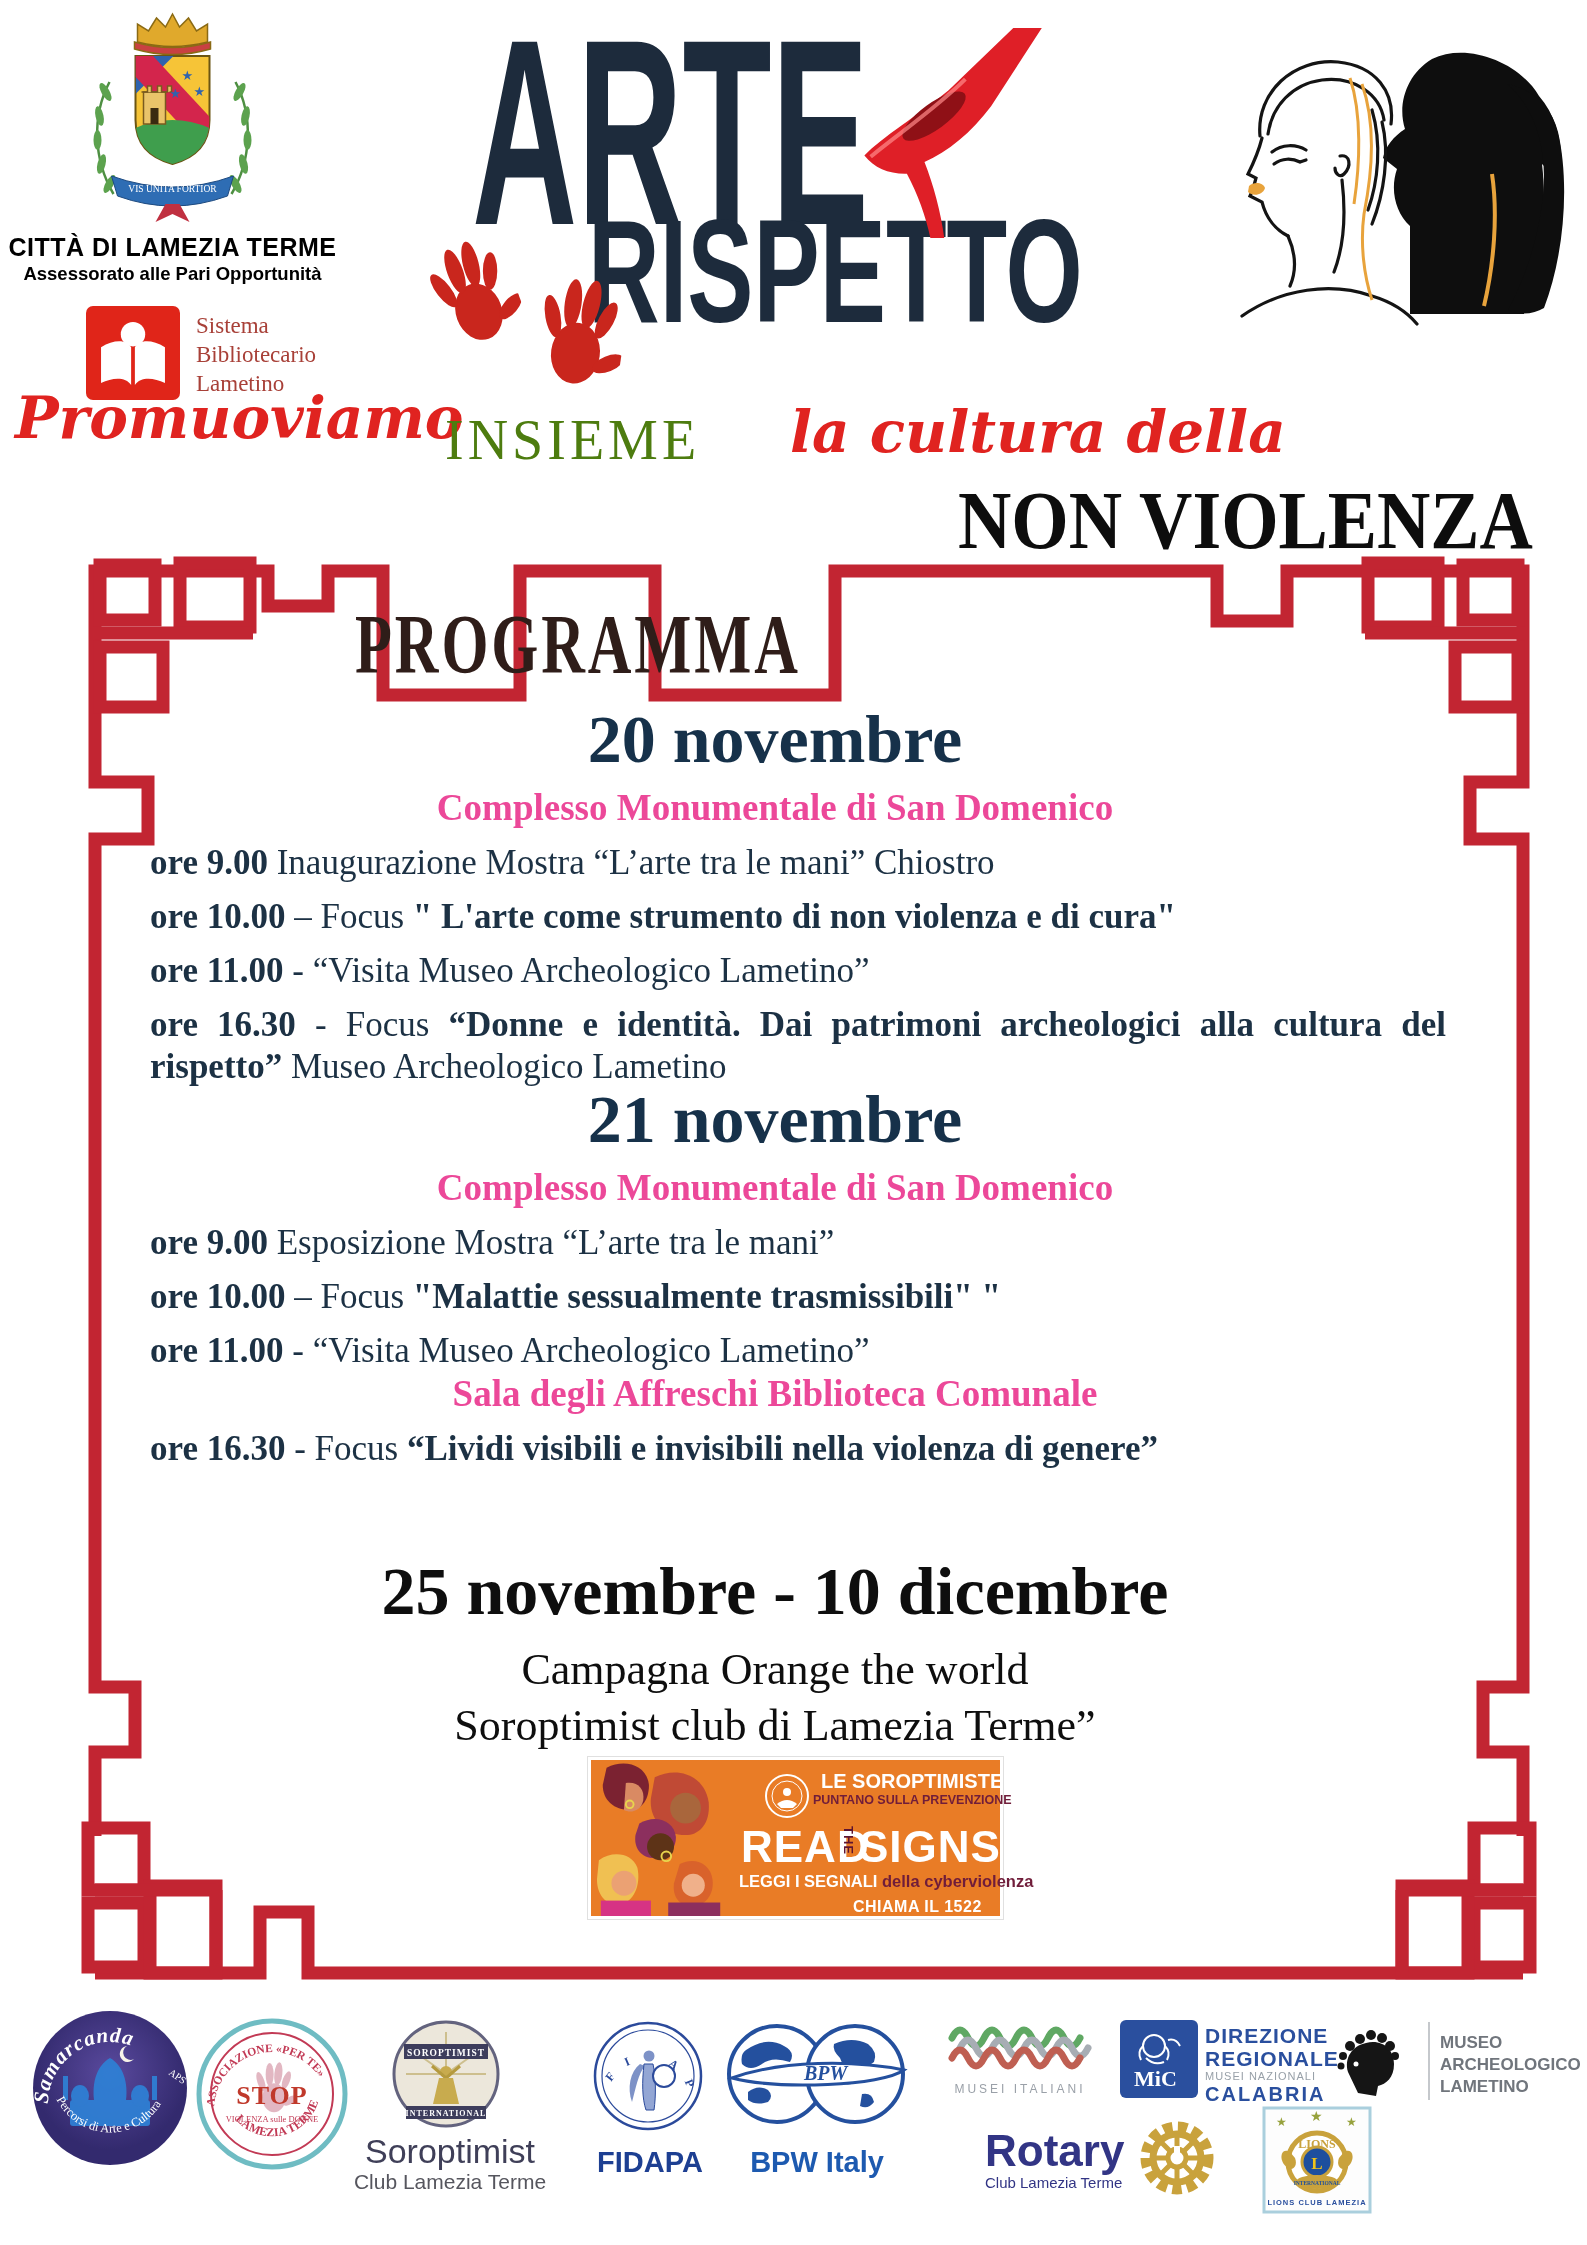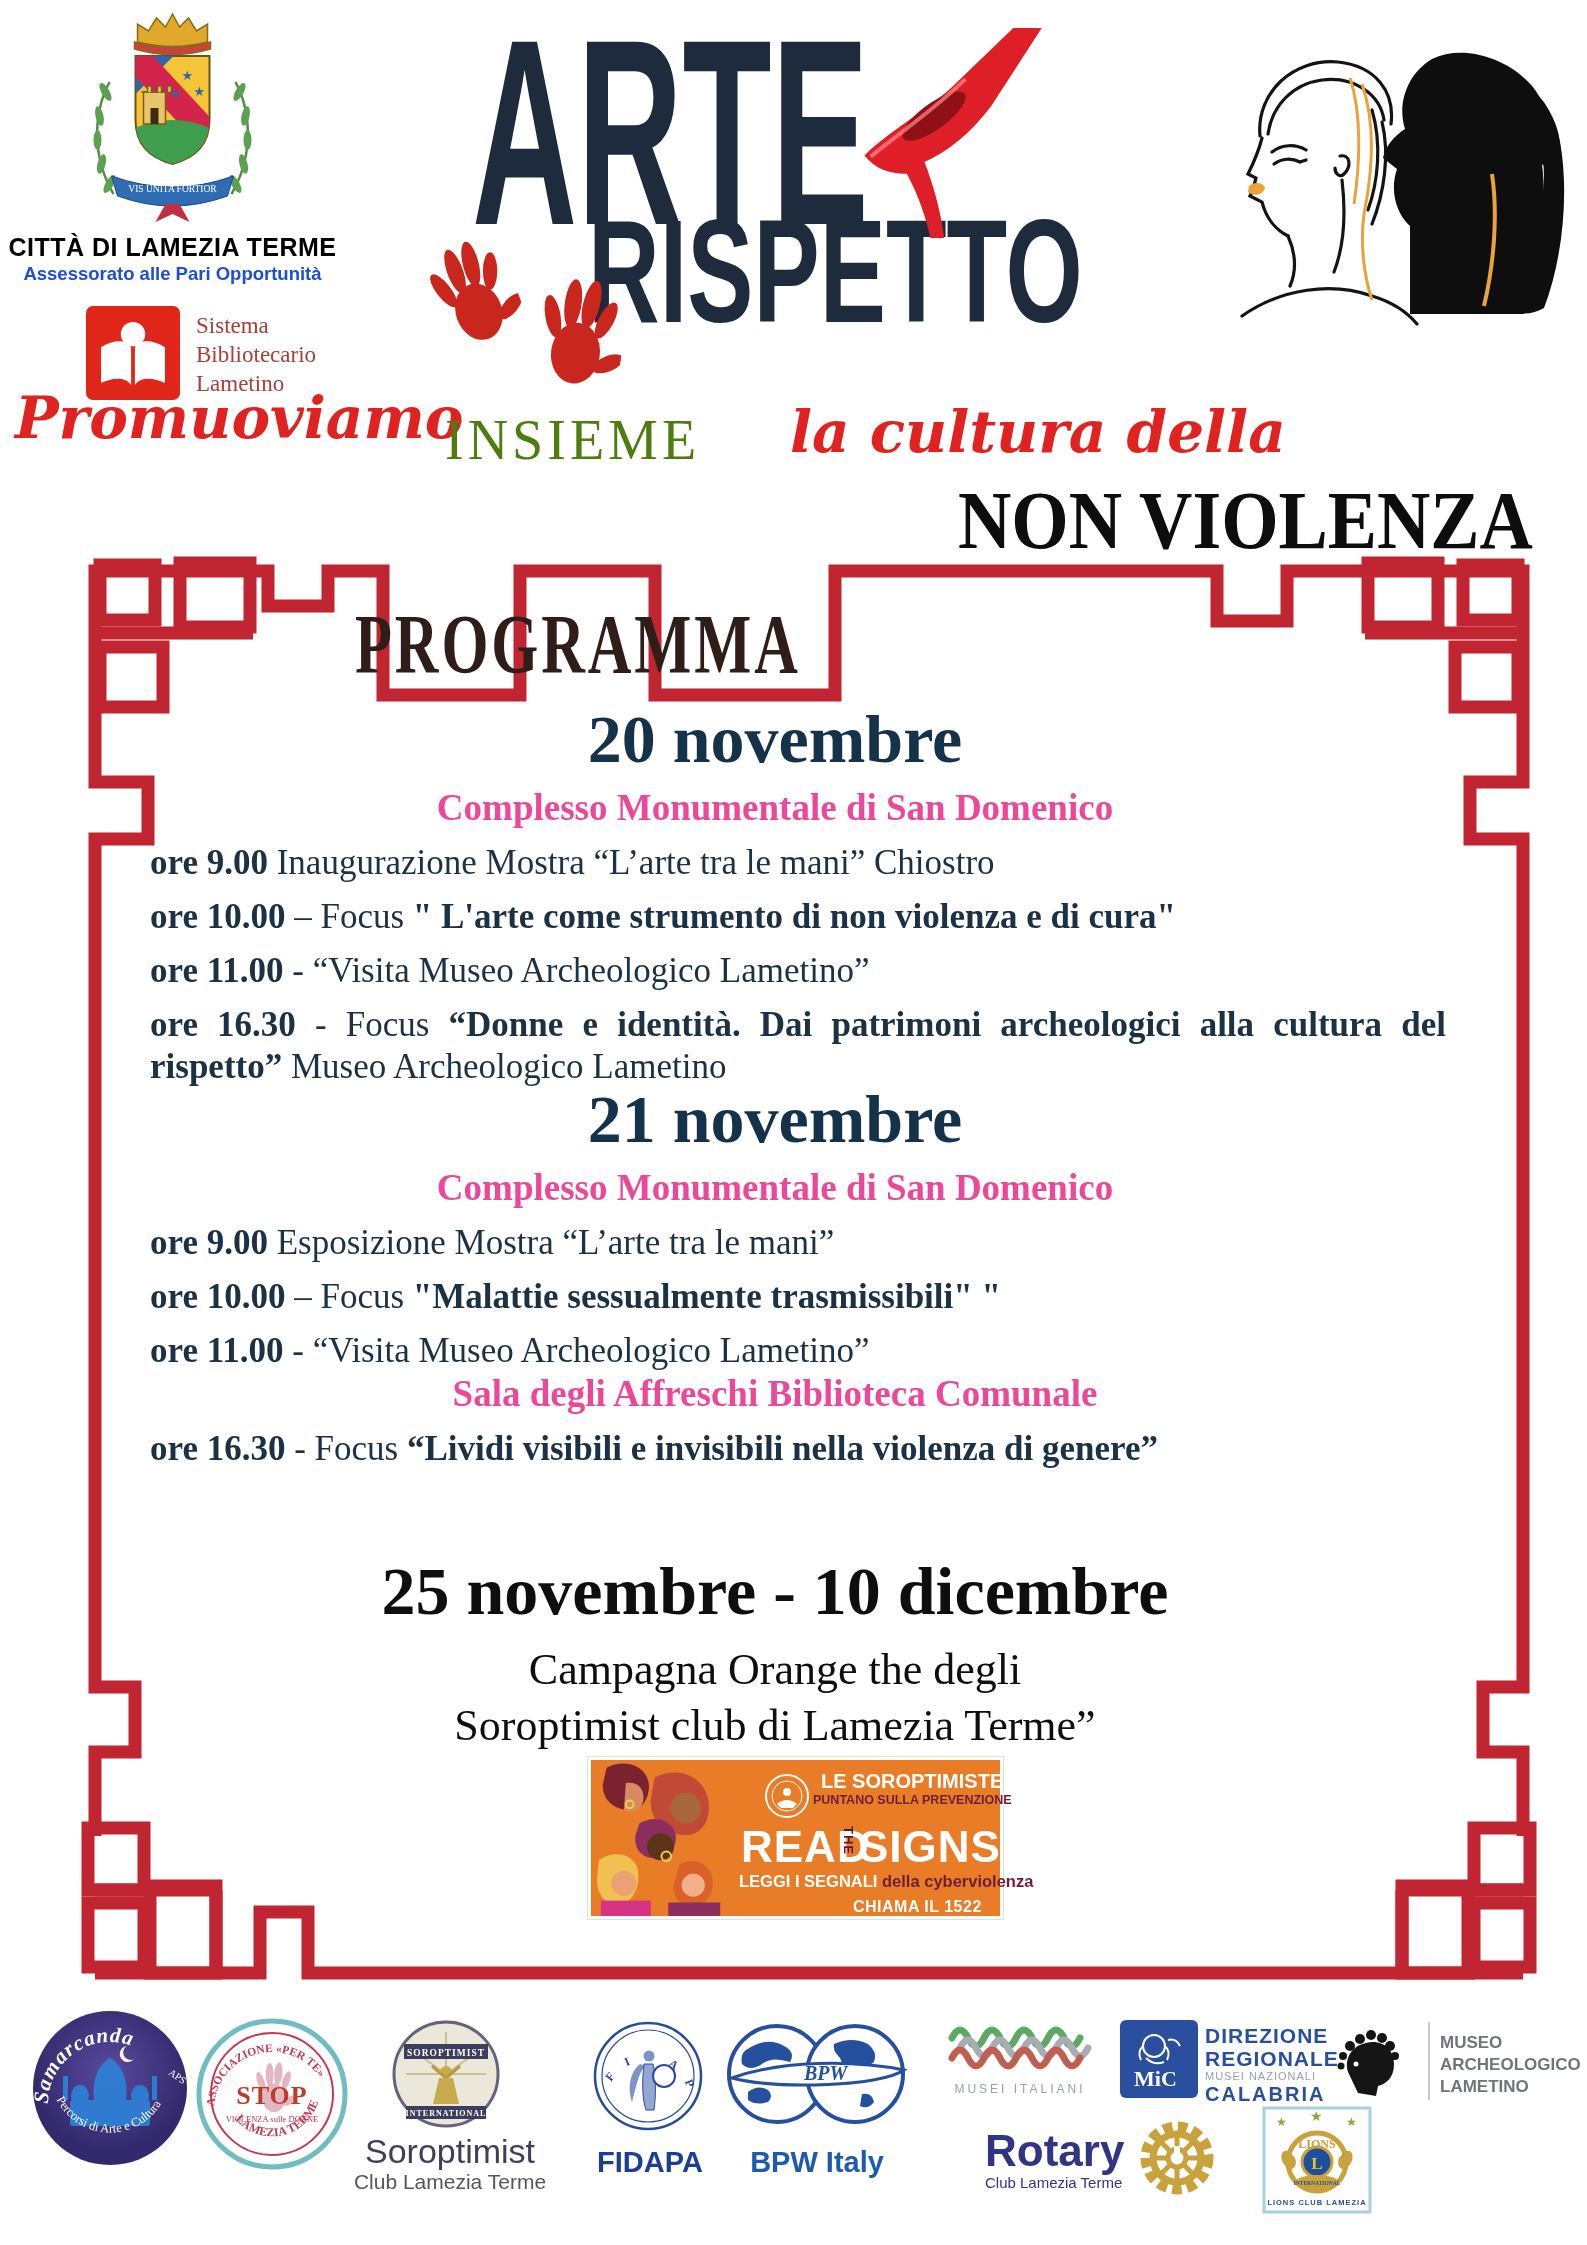--- a/index.html
+++ b/index.html
@@ -2,21 +2,21 @@
 <html><head>
 <meta charset="utf-8">
 <style>
   html,body{margin:0;padding:0;background:#d8d8d8;}
   .poster{position:relative;width:1587px;height:2245px;background:#fff;overflow:hidden;
           font-family:"Liberation Serif",serif;color:#1e3246;}
   .abs{position:absolute;}
   .sans{font-family:"Liberation Sans",sans-serif;}
   
   .city-title{left:5px;top:233px;width:335px;text-align:center;font-weight:700;font-size:25px;color:#000000;letter-spacing:.5px;}
-  .city-sub{left:10px;top:263px;width:325px;text-align:center;font-weight:700;font-size:18.5px;color:#1d4ed8;}
+  .city-sub{left:10px;top:263px;width:325px;text-align:center;font-weight:700;font-size:18.5px;color:#000000;}
   .sbl-box{left:86px;top:306px;width:94px;height:94px;background:#e02519;border-radius:7px;}
   .sbl-text{left:196px;top:311px;font-size:23px;line-height:29px;color:#a84038;}
   .big-title{font-family:"Liberation Sans",sans-serif;font-weight:700;color:#1d2b3c;line-height:1;transform-origin:left top;white-space:nowrap;}
   .arte{left:472px;top:0px;font-size:265px;transform:scaleX(.55);}
   .rispetto{left:588px;top:199px;font-size:146px;transform:scaleX(.68);}
   .script{font-style:italic;font-weight:700;color:#e02320;font-size:58px;white-space:nowrap;font-family:"DejaVu Serif",serif;}
   .insieme{left:445px;top:408px;font-weight:400;font-size:56px;letter-spacing:4px;color:#4d7c0f;white-space:nowrap;}
   .nonviolenza{left:958px;top:474px;font-weight:700;font-size:82px;color:#0d0d0d;transform:scaleX(.9);transform-origin:left top;white-space:nowrap;}
   
   .frame path,.frame rect{stroke:#c22532;stroke-width:13;fill:none;}
@@ -226,21 +226,21 @@
     <p><span class="seg-b">ore 10.00</span><span class="seg-n"> – Focus  </span><span class="seg-b">"Malattie sessualmente trasmissibili" "</span></p>
     <p><span class="seg-b">ore 11.00</span><span class="seg-n"> - “Visita Museo Archeologico Lametino”</span></p>
   </div>
 
   <div class="abs venue" style="top:1372px">Sala degli Affreschi Biblioteca Comunale</div>
   <div class="abs pitems" style="top:1416px">
     <p class="just"><span class="seg-b">ore 16.30</span><span class="seg-n"> - Focus </span><span class="seg-b">“Lividi visibili e invisibili nella violenza di genere”</span></p>
   </div>
 
   <div class="abs pdate pdate25" style="top:1552px">25 novembre - 10 dicembre</div>
-  <div class="abs cline" style="top:1644px">Campagna Orange the degli</div>
+  <div class="abs cline" style="top:1644px">Campagna Orange the world</div>
   <div class="abs cline" style="top:1700px">Soroptimist club di Lamezia Terme”</div>
 
   
   <div class="abs banner">
     <svg class="abs" style="left:0;top:0" width="140" height="156" viewBox="0 0 133 162">
       <path d="M10,8 C30,-2 52,6 54,26 C54,44 44,52 34,52 C18,52 6,42 6,26 Z" fill="#7b2231"></path>
       <path d="M30,24 C42,22 50,30 48,42 C46,52 36,56 28,52 Z" fill="#d98a63"></path>
       <circle cx="34" cy="46" r="4" fill="none" stroke="#e8d44d" stroke-width="2"></circle>
       <path d="M60,18 C84,6 112,16 116,44 C118,66 106,78 92,78 C70,78 54,62 56,40 Z" fill="#c04a35"></path>
       <circle cx="92" cy="50" r="16" fill="#a9663c"></circle>

